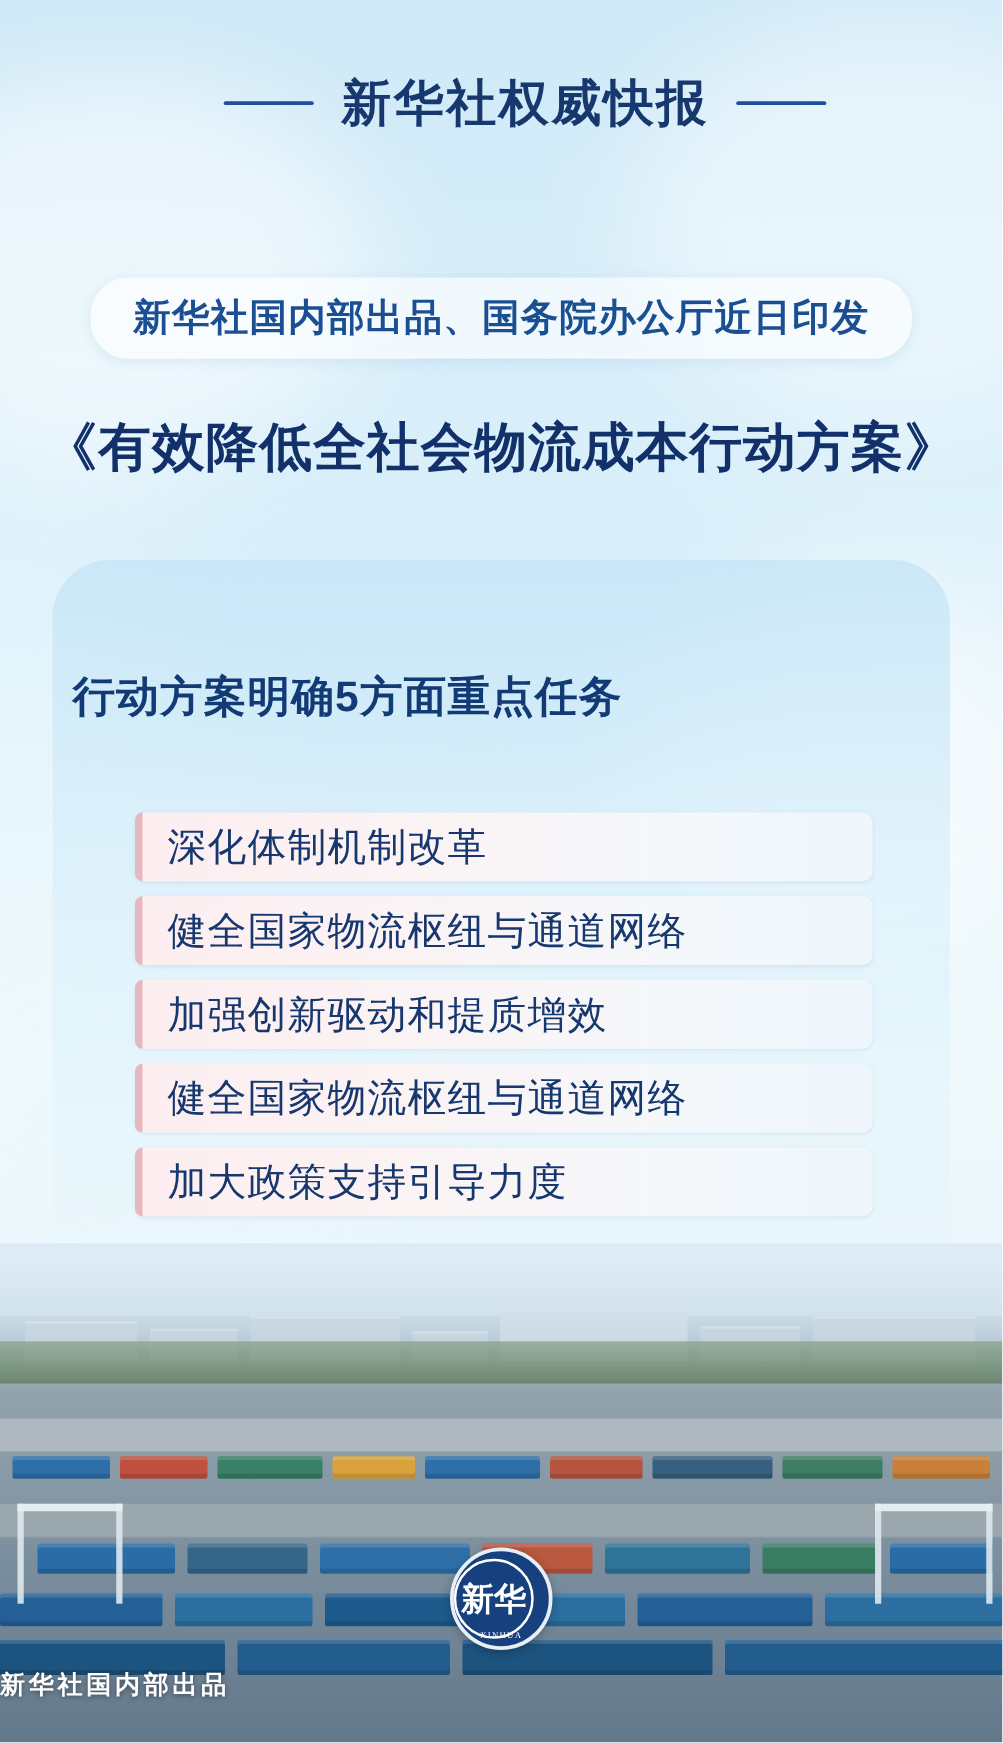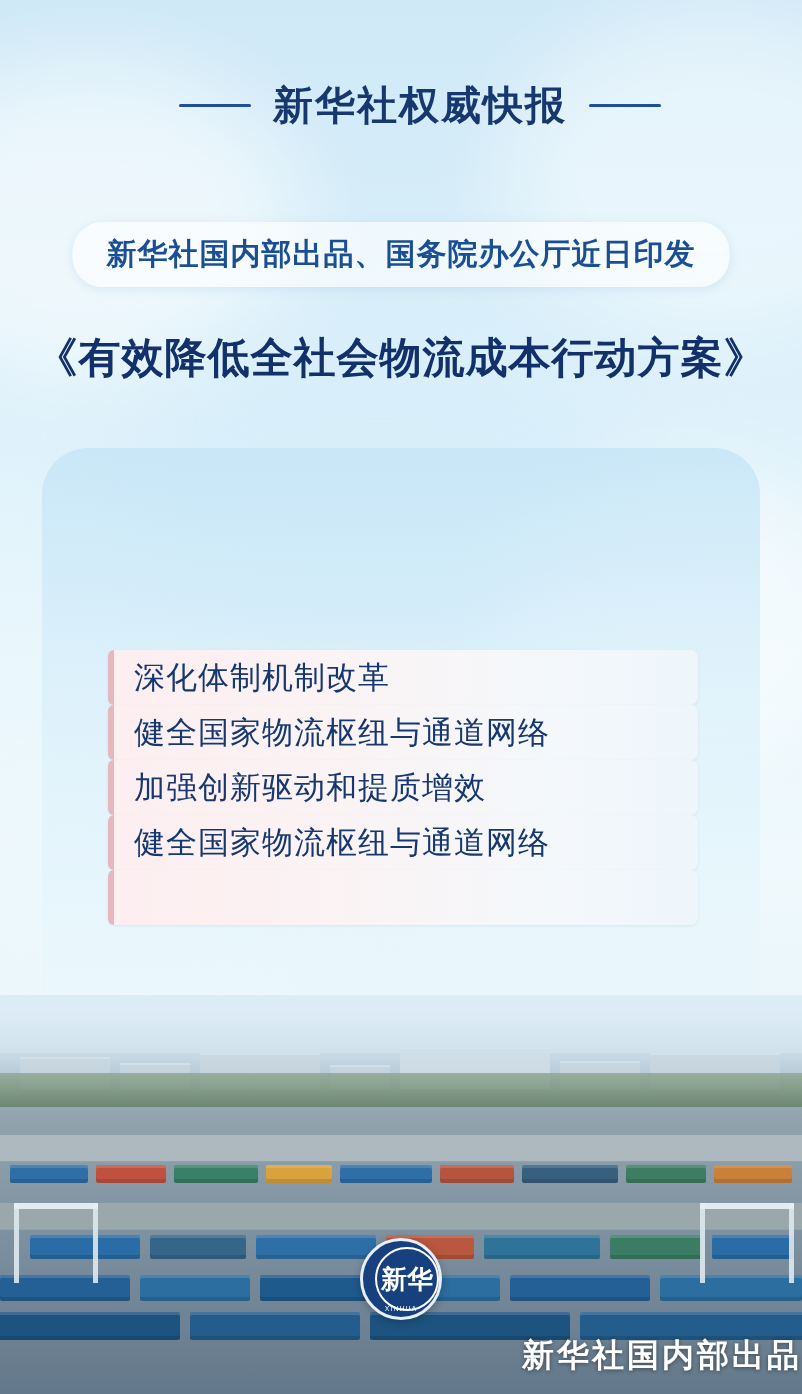--- a/index.html
+++ b/index.html
@@ -27,21 +27,21 @@
   }
   .blob-a { left: -120px; top: 60px;  width: 420px; height: 320px; background: rgba(255,255,255,.55); }
   .blob-b { right: -130px; top: 10px;  width: 430px; height: 330px; background: rgba(255,255,255,.45); }
   .blob-c { left: 120px;  top: 330px; width: 520px; height: 300px; background: rgba(214,238,250,.75); }
   .blob-d { right: -60px; top: 470px; width: 360px; height: 300px; background: rgba(255,255,255,.5); }
   .blob-e { left: -80px;  top: 760px; width: 420px; height: 300px; background: rgba(236,248,253,.8); }
 
   
   .header {
     position: absolute;
-    left: 0; right: 0; top: 78px;
+    left: 0; right: 0; top: 55px;
     display: flex;
     align-items: center;
     justify-content: center;
     gap: 22px;
     padding-left: 38px;
   }
   .header-rule {
     width: 72px;
     height: 3px;
     background: #1e4f9c;
@@ -107,21 +107,21 @@
     white-space: nowrap;
   }
 
   .task-list {
     position: absolute;
     left: 108px;
     top: 650px;
     width: 590px;
     display: flex;
     flex-direction: column;
-    gap: 0;
+    gap: 12px;
   }
   .task-item {
     position: relative;
     height: 55px;
     border-radius: 8px;
     background: linear-gradient(90deg, #fdeef0 0%, #fbf3f4 38%, #f4f8fb 75%, #eef6fb 100%);
     display: flex;
     align-items: center;
     box-shadow: 0 1px 3px rgba(120,160,195,.18);
   }
@@ -206,22 +206,23 @@
     left: 50%;
     transform: translateX(-50%);
     top: 1238px;
     width: 76px;
     height: 76px;
     border-radius: 50%;
     background: #17407e;
     border: 3px solid #e8eef5;
     display: flex;
     align-items: center;
-    justify-content: flex-end;
+    justify-content: flex-start;
     box-shadow: 0 2px 8px rgba(0,0,0,.25);
+    font-family: Liberation Serif, serif;
   }
   .logo-inner {
     width: 60px; height: 60px;
     border-radius: 50%;
     border: 2px solid #ffffff;
     display: flex;
     align-items: center;
     justify-content: center;
     color: #ffffff;
     font-size: 26px;
@@ -233,23 +234,23 @@
     left: 0; right: 0;
     text-align: center;
     font-size: 7px;
     letter-spacing: 1px;
     color: #ffffff;
   }
   .footer-text {
     position: absolute;
     left: 0; right: 0;
     top: 1334px;
-    text-align: right;
+    text-align: left;
     color: #ffffff;
-    font-size: 32px;
+    font-size: 20px;
     font-weight: bold;
     letter-spacing: 3px;
     text-shadow: 0 1px 4px rgba(0,0,0,.45);
     font-family: Liberation Mono, monospace;
   }
 </style>
 </head>
 <body>
 
 <div class="poster">
@@ -264,40 +265,42 @@
     <div class="header-rule"></div>
     <div class="header-title">新华社权威快报</div>
     <div class="header-rule"></div>
   </div>
 
   <div class="pill">新华社国内部出品、国务院办公厅近日印发</div>
 
   <div class="doc-title">《有效降低全社会物流成本行动方案》</div>
 
   <div class="card"></div>
+  <div class="section-heading">行动方案明确5方面重点任务</div>
 
   <div class="task-list">
     <div class="task-item">
       <div class="task-bar"></div>
       <div class="task-text">深化体制机制改革</div>
     </div>
     <div class="task-item">
       <div class="task-bar"></div>
       <div class="task-text">健全国家物流枢纽与通道网络</div>
     </div>
     <div class="task-item">
       <div class="task-bar"></div>
       <div class="task-text">加强创新驱动和提质增效</div>
     </div>
     <div class="task-item">
       <div class="task-bar"></div>
       <div class="task-text">健全国家物流枢纽与通道网络</div>
     </div>
     <div class="task-item">
       <div class="task-bar"></div>
+      <div class="task-text">加大政策支持引导力度</div>
     </div>
   </div>
 
   <div class="photo">
     <div class="sky"></div>
 
     <div class="skyline">
       <div class="bld" style="left:20px;  width:90px;  height:30px;"></div>
       <div class="bld" style="left:120px; width:70px;  height:24px;"></div>
       <div class="bld" style="left:200px; width:120px; height:34px;"></div>

